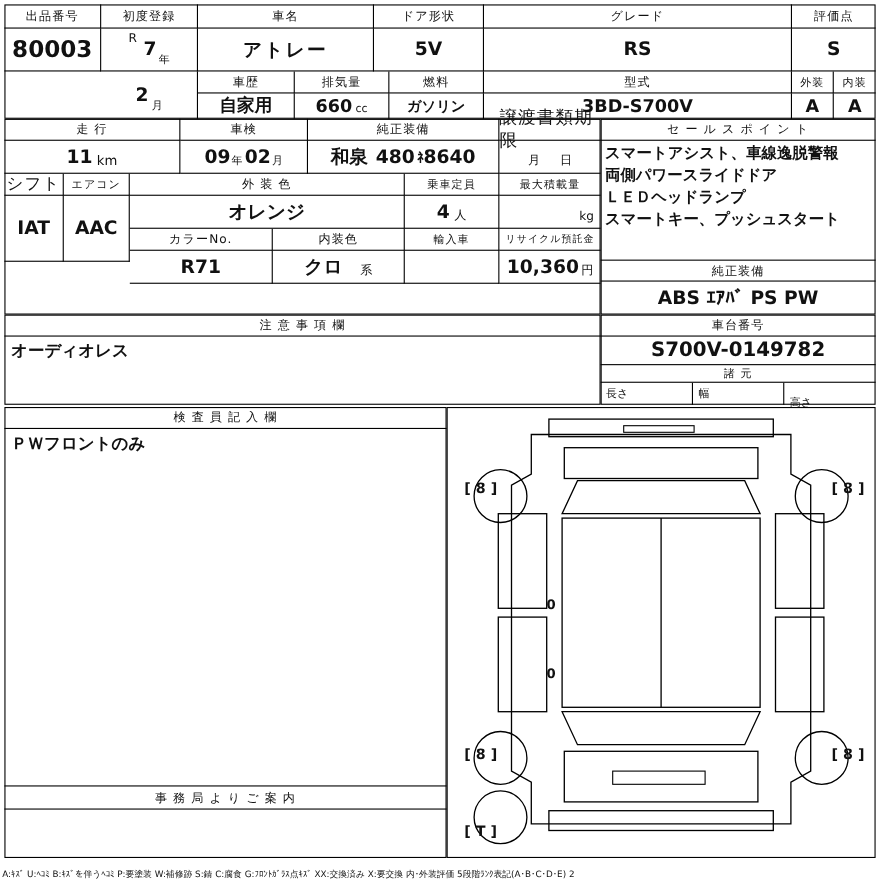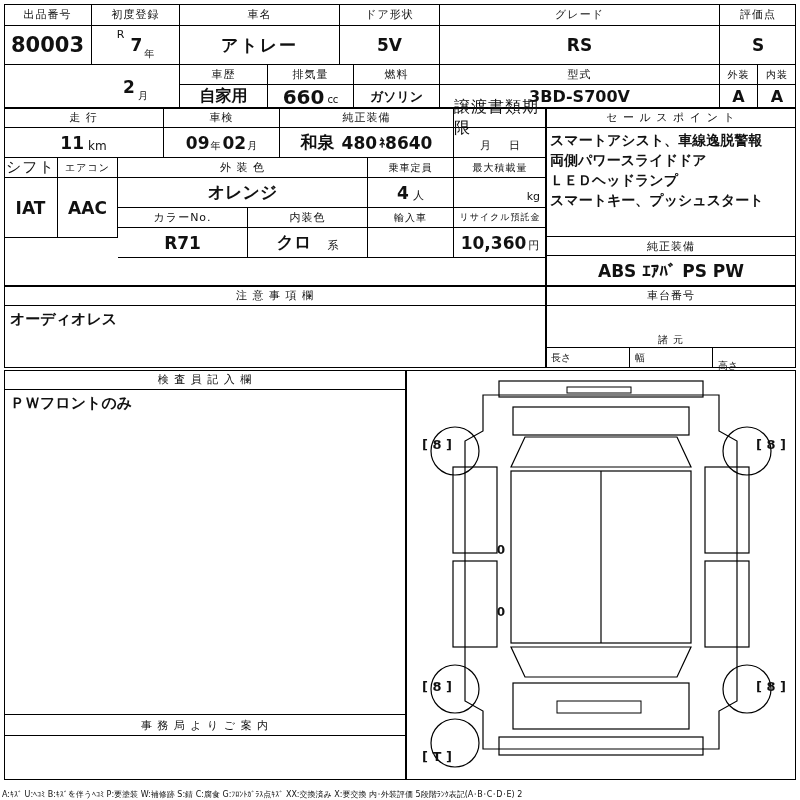--- a/index.html
+++ b/index.html
@@ -68,21 +68,21 @@
     <span class="unit" style="align-self:flex-end;margin-bottom:5px;">月</span>
   </div>
 
   <div class="hdr" style="left:180px;top:65px;width:88px;height:20px;border-bottom:1px solid #000;border-right:1px solid #000;">車歴</div>
   <div class="cell" style="left:180px;top:85px;width:88px;height:23px;border-right:1px solid #000;">
       <span class="sml" style="font-size:16px;">自家用</span>
     </div>
 
   <div class="hdr" style="left:268px;top:65px;width:86px;height:20px;border-bottom:1px solid #000;border-right:1px solid #000;">排気量</div>
   <div class="cell" style="left:268px;top:85px;width:86px;height:23px;border-right:1px solid #000;">
-    <span class="sml" style="font-size:20px;">660</span>
+    <span class="sml" style="font-size:16px;">660</span>
     <span class="unit" style="align-self:flex-end;margin:0 0 3px 3px;">cc</span>
   </div>
 
   <div class="hdr" style="left:354px;top:65px;width:86px;height:20px;border-bottom:1px solid #000;border-right:1px solid #000;">燃料</div>
   <div class="cell" style="left:354px;top:85px;width:86px;height:23px;border-right:1px solid #000;">
       <span class="sml">ガソリン</span>
     </div>
 
   <div class="hdr" style="left:440px;top:65px;width:280px;height:20px;border-bottom:1px solid #000;border-right:1px solid #000;">型式</div>
   <div class="cell" style="left:440px;top:85px;width:280px;height:23px;border-right:1px solid #000;">
@@ -187,20 +187,23 @@
   <div class="cell" style="left:546px;top:256px;width:250px;height:30px;">
       <span class="med">ABS ｴｱﾊﾞ PS PW</span>
     </div>
 
   <div class="box" style="left:4px;top:286px;width:542px;height:82px;"></div>
   <div class="hdr" style="left:4px;top:286px;width:542px;height:20px;border-bottom:1px solid #000;">注 意 事 項 欄</div>
   <div style="position:absolute;left:10px;top:310px;" class="note">オーディオレス</div>
 
   <div class="box" style="left:546px;top:286px;width:250px;height:82px;"></div>
   <div class="hdr" style="left:546px;top:286px;width:250px;height:20px;border-bottom:1px solid #000;">車台番号</div>
+  <div class="cell" style="left:546px;top:306px;width:250px;height:26px;border-bottom:1px solid #000;">
+      <span class="med" style="font-size:18px;">S700V-0149782</span>
+    </div>
   <div class="hdr" style="left:546px;top:332px;width:250px;height:16px;border-bottom:1px solid #000;font-size:10px;">諸 元</div>
   <div class="cell left" style="left:546px;top:348px;width:84px;height:20px;border-right:1px solid #000;font-size:10px;">長さ</div>
   <div class="cell left" style="left:630px;top:348px;width:83px;height:20px;border-right:1px solid #000;font-size:10px;">幅</div>
   <div class="cell left" style="left:713px;top:356px;width:83px;height:20px;font-size:10px;">高さ</div>
 
   <div class="box" style="left:4px;top:370px;width:402px;height:410px;"></div>
   <div class="hdr" style="left:4px;top:370px;width:402px;height:20px;border-bottom:1px solid #000;">検 査 員 記 入 欄</div>
   <div style="position:absolute;left:10px;top:394px;" class="note">ＰＷフロントのみ</div>
   <div class="hdr" style="left:4px;top:714px;width:402px;height:22px;border-top:1px solid #000;border-bottom:1px solid #000;">事 務 局 よ り ご 案 内</div>
 

